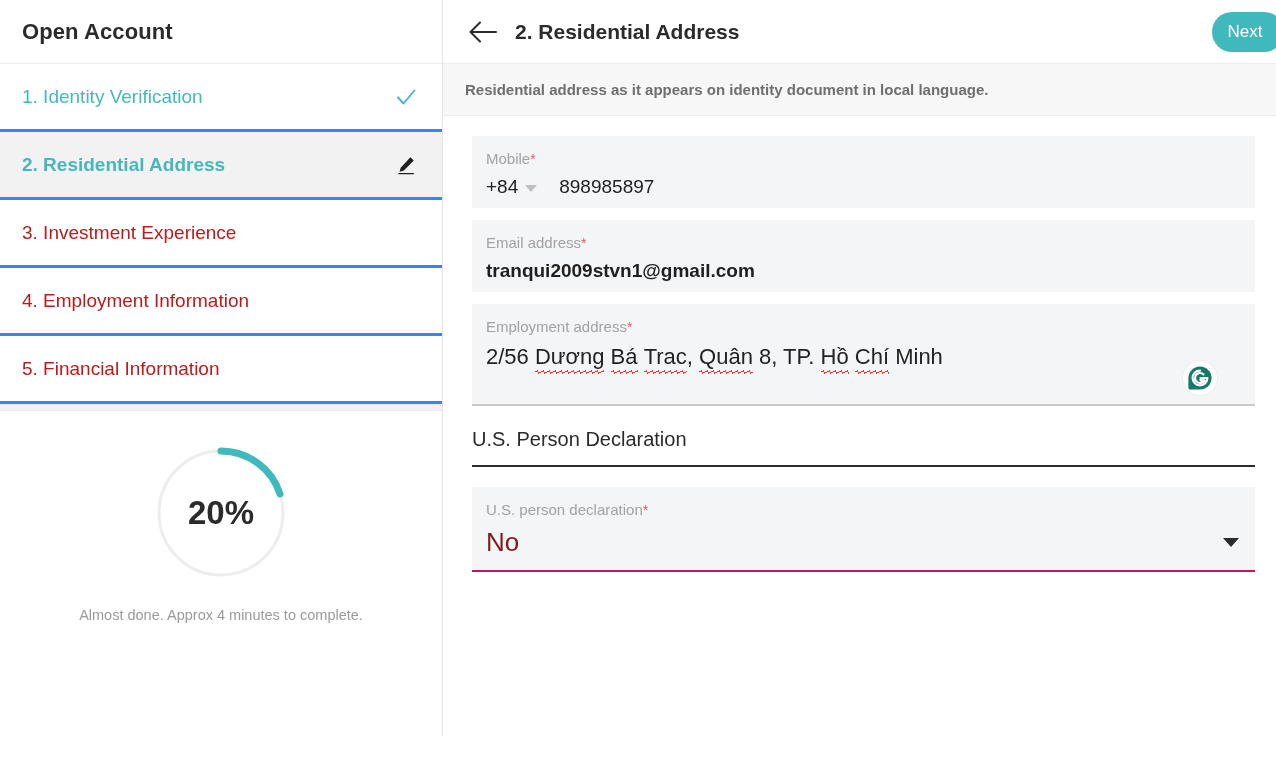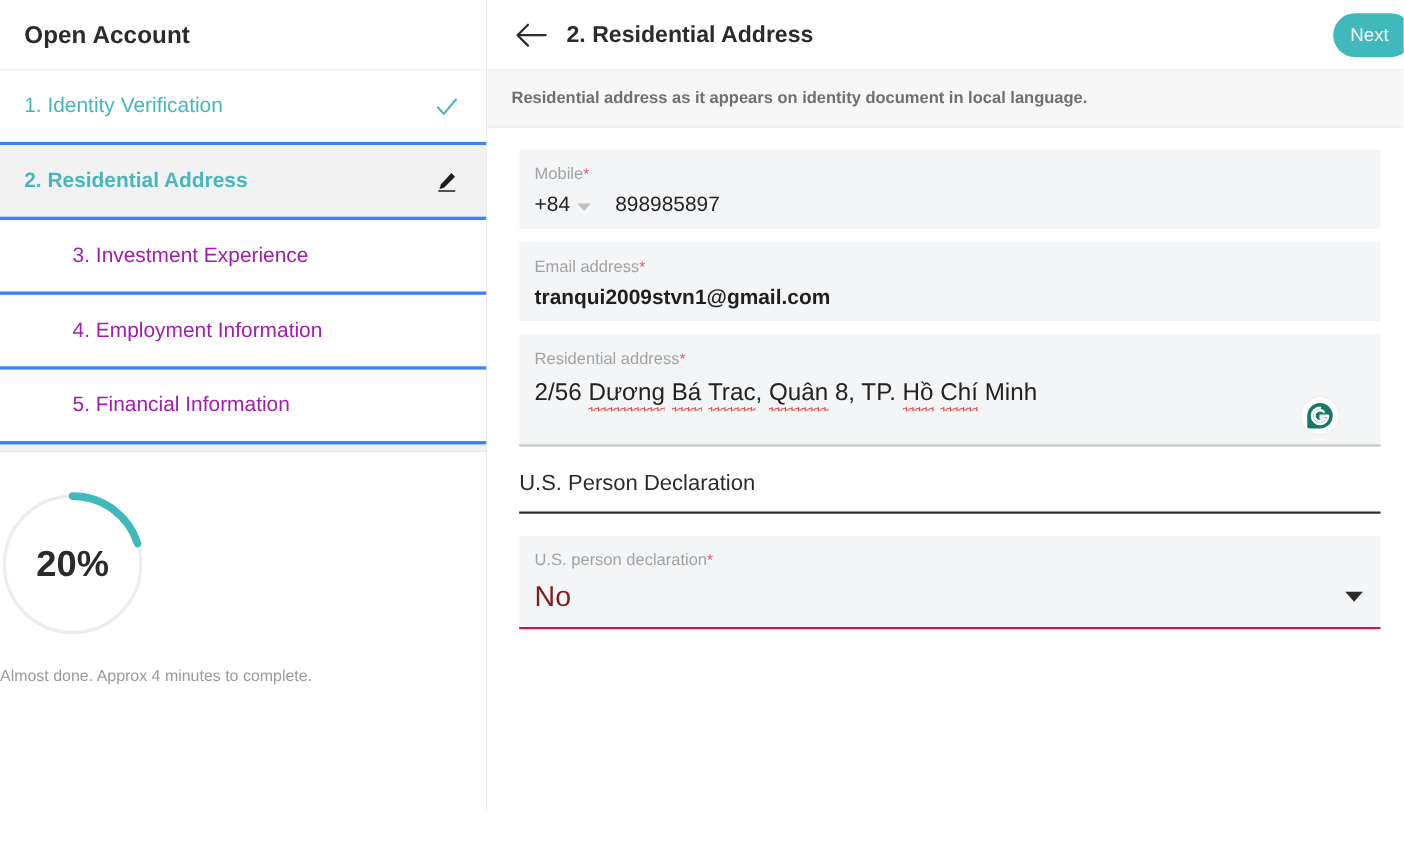--- a/index.html
+++ b/index.html
@@ -35,30 +35,30 @@
     display: flex; align-items: center;
     padding: 0 22px;
     border-bottom: 3px solid #3b82f6;
     cursor: pointer;
     position: relative;
   }
   .step-item .step-label { font-size: 19px; flex: 1 1 auto; }
   .step-item.done .step-label { color: #46b8bc; font-weight: normal; }
   .step-item.active { background: #f2f2f2; }
   .step-item.active .step-label { color: #46b8bc; font-weight: bold; }
-  .step-item.pending .step-label { color: #a21caf; font-weight: normal; margin-left: 44px; }
+  .step-item.pending .step-label { color: #b91c1c; font-weight: normal; }
   .step-icon { width: 28px; height: 28px; display: flex; align-items: center; justify-content: center; }
   .step-list-end {
     height: 7px; background: #f2f2f2;
     border-top: 1px solid #ececec; border-bottom: 1px solid #ececec;
   }
 
   .progress-wrap {
     margin-top: 36px;
-    display: flex; flex-direction: column; align-items: flex-start;
+    display: flex; flex-direction: column; align-items: center;
   }
   .ring { position: relative; width: 132px; height: 132px; }
   .ring svg { display: block; }
   .ring-text {
     position: absolute; inset: 0;
     display: flex; align-items: center; justify-content: center;
     font-size: 33px; font-weight: bold; color: #2b2b2b;
   }
   .progress-note {
     margin-top: 28px; font-size: 14.5px; color: #9a9a9a; text-align: center;
@@ -260,21 +260,21 @@
         <div class="field-label">
           <span>Email address</span><span class="req">*</span>
         </div>
         <div class="field-value">
           <span class="email-val">tranqui2009stvn1@gmail.com</span>
         </div>
       </div>
 
       <div class="field addr-field underlined">
         <div class="field-label">
-          <span>Residential address</span><span class="req">*</span>
+          <span>Employment address</span><span class="req">*</span>
         </div>
         <div class="field-value plain">
           <span class="addr-val" id="addr-value"><span>2/56 </span><span class="sp">Dương</span><span> </span><span class="sp">Bá</span><span> </span><span class="sp">Trac</span><span>, </span><span class="sp">Quân</span><span> 8, TP. </span><span class="sp">Hồ</span><span> </span><span class="sp">Chí</span><span> Minh</span></span>
         </div>
         <div class="grammarly">
           <svg width="26" height="26" viewBox="0 0 26 26">
             <path d="M13 1.4 C19.4 1.4 24.6 6.6 24.6 13 C24.6 19.4 19.4 24.6 13 24.6 L3.2 24.6 C2.2 24.6 1.4 23.8 1.4 22.8 L1.4 13 C1.4 6.6 6.6 1.4 13 1.4 Z" fill="#15796a"></path>
             <path d="M13 5.6 a7.4 7.4 0 1 0 7.4 7.4 L13.6 13 L13.6 15.4 L17.4 15.4 A5 5 0 1 1 16.5 9.4" fill="none" stroke="#ffffff" stroke-width="2.2" stroke-linecap="round" stroke-linejoin="round"></path>
           </svg>
         </div>

